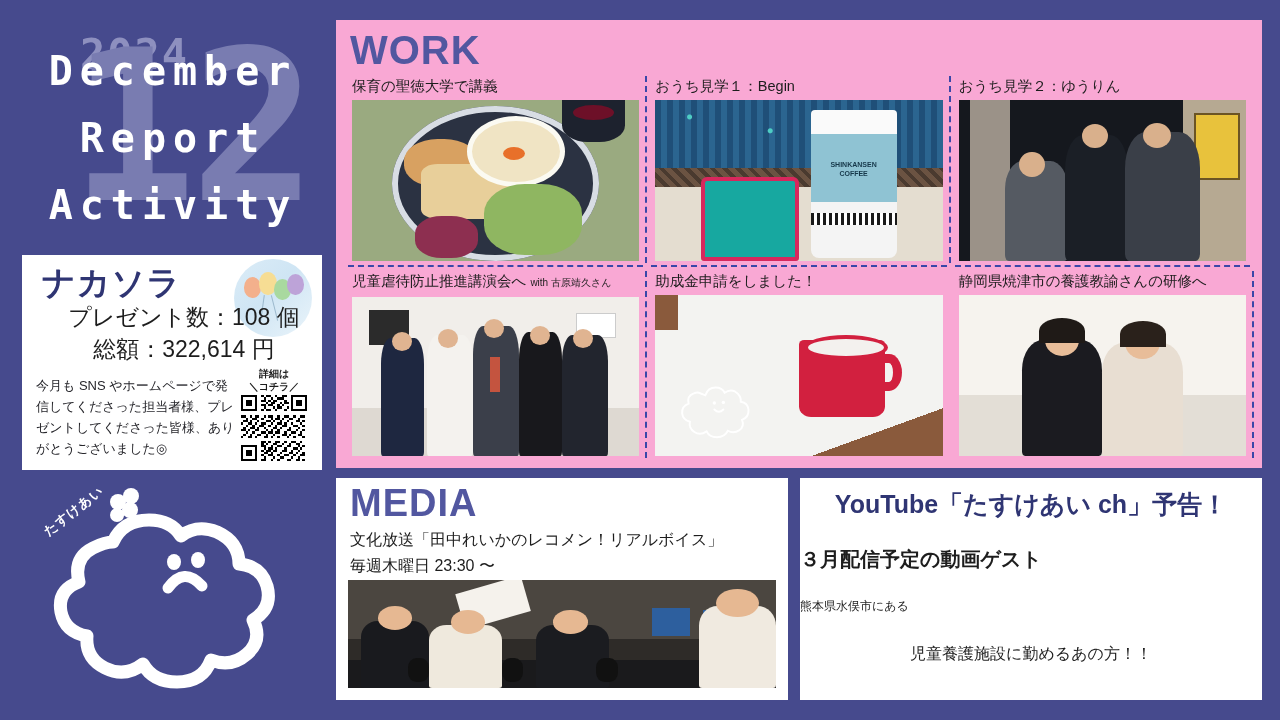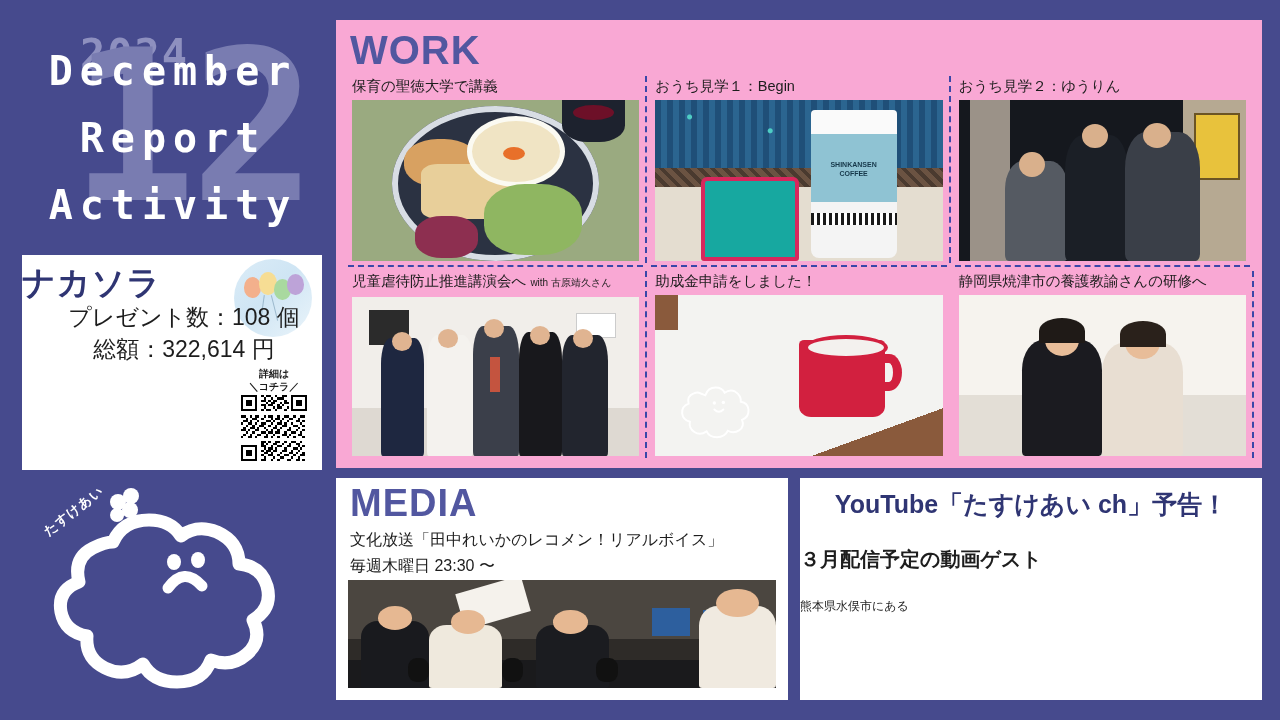--- a/index.html
+++ b/index.html
@@ -59,21 +59,21 @@
   
   .nakasora-card {
     position: absolute;
     left: 22px; top: 255px;
     width: 300px; height: 215px;
     background: #ffffff;
     overflow: hidden;
   }
   .ns-title {
     position: absolute;
-    left: 0; top: 6px;
+    left: 20px; top: 6px;
     font-size: 33px;
     font-weight: 700;
     color: #2f3573;
     letter-spacing: 1px;
   }
   .balloon-circle {
     position: absolute;
     right: 10px; top: 4px;
     width: 78px; height: 78px;
     border-radius: 50%;
@@ -467,20 +467,21 @@
         <div class="bstring2"></div>
       <div class="balloon b1"></div>
       <div class="balloon b2"></div>
       <div class="balloon b3"></div>
       <div class="balloon b4"></div>
     </div>
 
     <div class="ns-stat l1">プレゼント数：108 個</div>
     <div class="ns-stat l2">総額：322,614 円</div>
 
+    <div class="ns-body">今月も SNS やホームページで発信してくださった担当者様、プレゼントしてくださった皆様、ありがとうございました◎</div>
 
     <div class="qr-wrap">
       <div class="qr-label">詳細は</div>
       <div class="qr-label">＼コチラ／</div>
       <svg class="qr-code" viewBox="0 0 29 29" shape-rendering="crispEdges">
         <rect width="29" height="29" fill="#fff"></rect>
         <g fill="#000">
           <rect x="0" y="0" width="7" height="7"></rect>
             <rect x="1" y="1" width="5" height="5" fill="#fff"></rect>
             <rect x="2" y="2" width="3" height="3"></rect>
@@ -807,15 +808,16 @@
       <div class="mic mc1"></div>
         <div class="mic mc2"></div>
         <div class="mic mc3"></div>
     </div>
   </div>
 
   <div class="yt-panel">
     <div class="yt-title">YouTube「たすけあい ch」予告！</div>
     <div class="yt-sub">３月配信予定の動画ゲスト</div>
     <div class="yt-l1">熊本県水俣市にある</div>
+    <div class="yt-l2">児童養護施設に勤めるあの方！！</div>
   </div>
 
 </div>
 
 </body></html>

